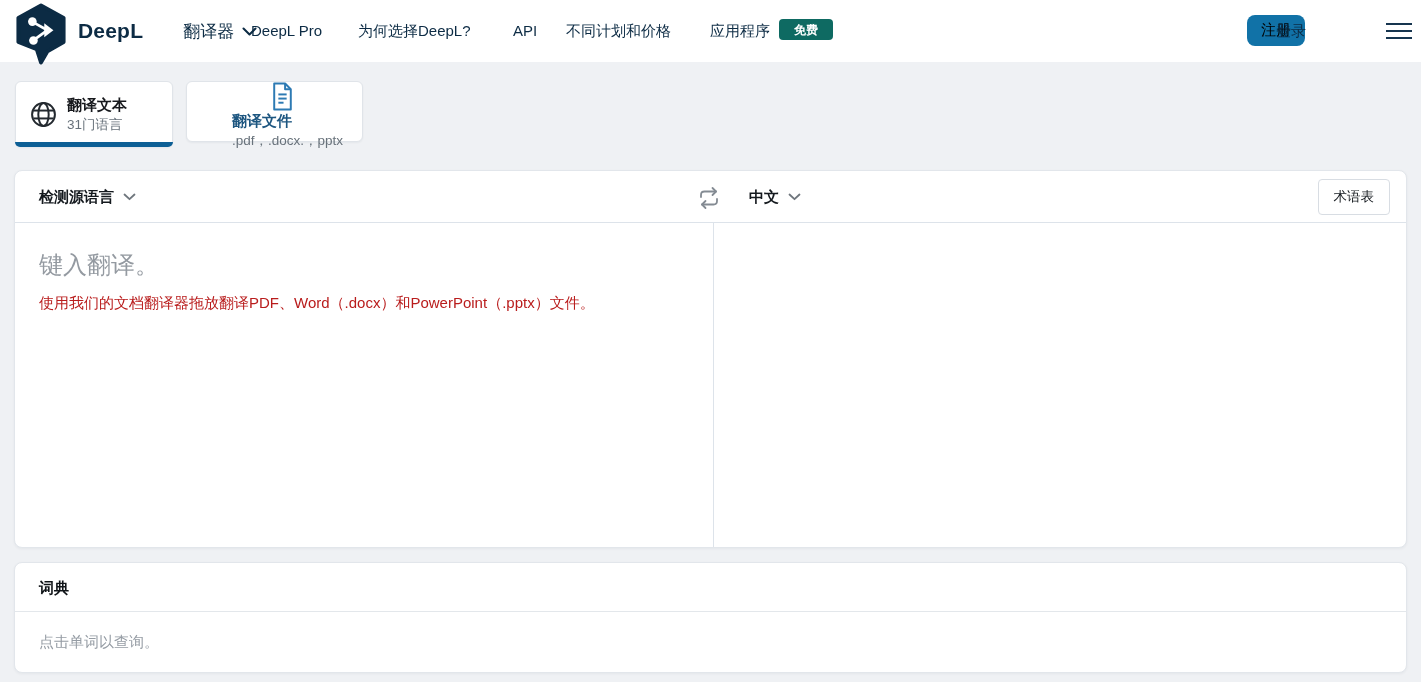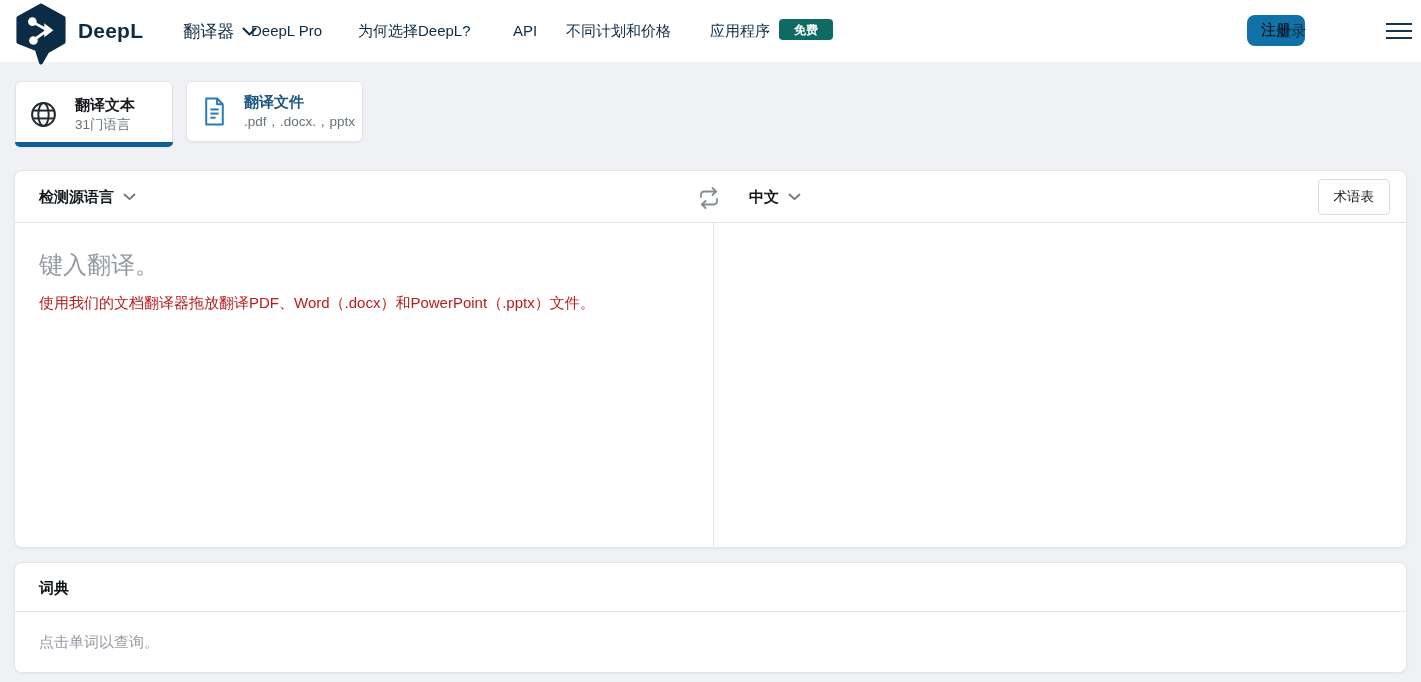--- a/index.html
+++ b/index.html
@@ -100,23 +100,23 @@
     top: 81px;
     background: #ffffff;
     border: 1px solid #e0e4e9;
     border-radius: 6px;
     box-shadow: 0 1px 2px rgba(20,40,60,0.05);
     display: flex; align-items: center;
     cursor: pointer;
     z-index: 2;
   }
   .tab-text { left: 15px; width: 158px; height: 66px; padding-left: 14px; }
-  .tab-files { left: 186px; width: 177px; height: 61px; padding-left: 16px; }
+  .tab-files { left: 186px; width: 177px; height: 61px; padding-left: 16px; flex-direction: column; }
   .tab-card .icon-wrap { flex: 0 0 auto; display: flex; align-items: center; }
-  .tab-card .tab-copy { margin-left: 18px; }
+  .tab-card .tab-copy { margin-left: 10px; }
   .tab-title { font-size: 15px; font-weight: 700; color: #17191d; line-height: 20px; }
   .tab-files .tab-title { color: #1d5680; }
   .tab-subtitle { font-size: 13.5px; color: #68727b; line-height: 18px; margin-top: 1px; }
   .active-bar {
     position: absolute;
     left: -1px; right: -1px; bottom: -1px;
     height: 5px;
     background: #0d5f95;
     border-radius: 0 0 6px 6px;
   }

